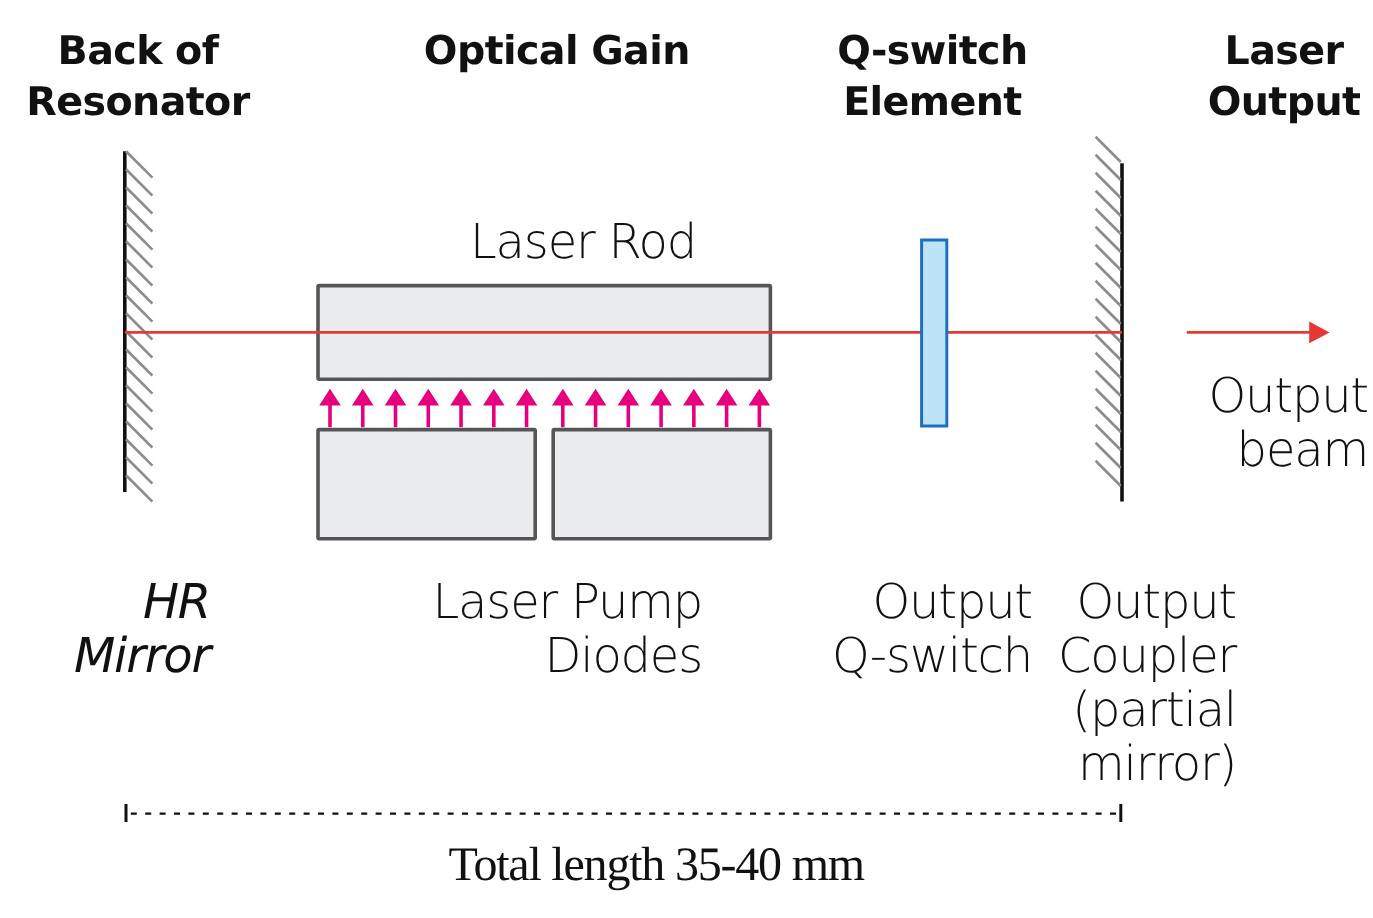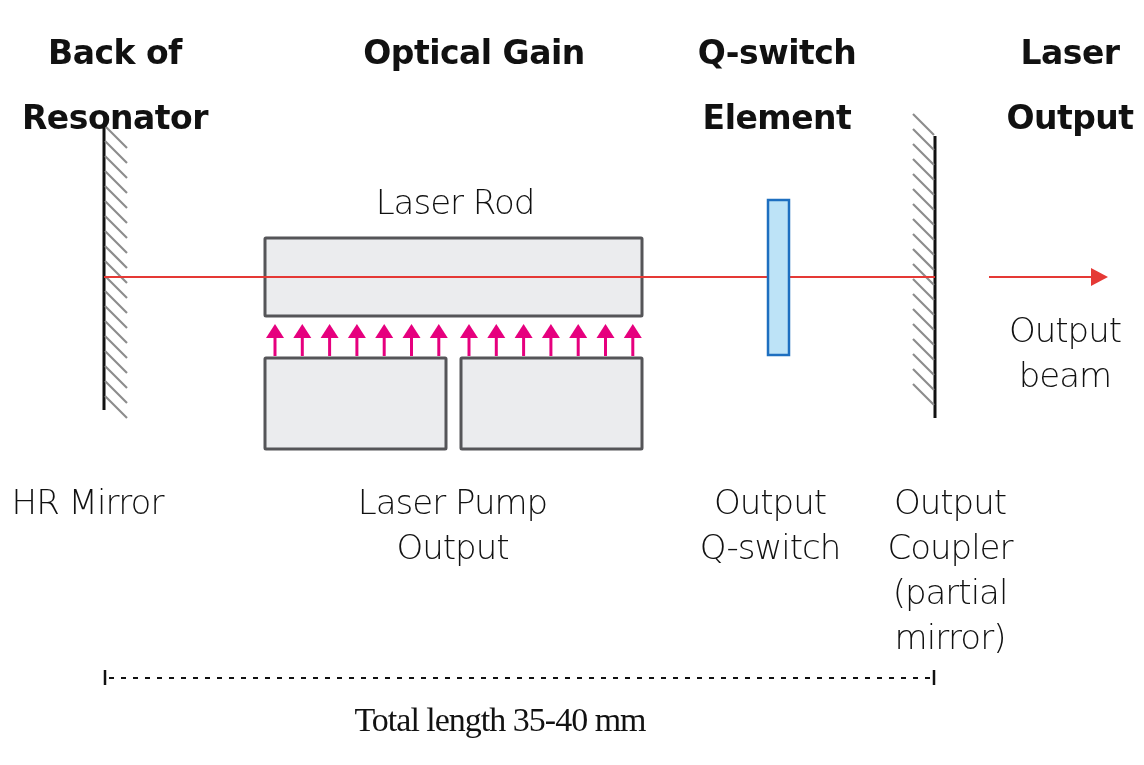--- a/index.html
+++ b/index.html
@@ -1,19 +1,19 @@
 <!DOCTYPE html>
 <html><head>
 <meta charset="utf-8">
 <style>
   html, body { margin:0; padding:0; background:#ffffff; }
   body { width:1144px; height:765px; position:relative; overflow:hidden; font-family:"DejaVu Sans", sans-serif; color:#111; }
   svg { position:absolute; left:0; top:0; }
-  .lbl { position:absolute; text-align:center; font-size:34px; line-height:45px; font-weight:300; white-space:pre-line; letter-spacing:-1px; }
-  .hdr { position:absolute; text-align:center; font-size:33px; line-height:65px; font-weight:bold; white-space:pre-line; letter-spacing:-0.5px; }
+  .lbl { position:absolute; text-align:right; font-size:40px; line-height:45px; font-weight:300; white-space:pre-line; letter-spacing:-1px; }
+  .hdr { position:absolute; text-align:center; font-size:33px; line-height:43px; font-weight:bold; white-space:pre-line; letter-spacing:-0.5px; }
 </style>
 </head>
 <body>
 
 <svg width="1144" height="765">
   <defs>
     <marker id="arrowhead" markerWidth="10" markerHeight="10" refX="0" refY="5" orient="auto" markerUnits="userSpaceOnUse">
       <path d="M0,0 L10,5 L0,10 z" fill="#e53935"></path>
     </marker>
   </defs>
@@ -143,31 +143,31 @@
 
   <g>
     <line x1="105" y1="670" x2="105" y2="685" stroke="#111" stroke-width="2.5"></line>
     <line x1="934" y1="670" x2="934" y2="685" stroke="#111" stroke-width="2.5"></line>
     <line x1="109" y1="678" x2="930" y2="678" stroke="#111" stroke-width="2" stroke-dasharray="5,7"></line>
   </g>
 </svg>
 
 <div class="hdr" style="left:0; top:20px; width:230px;">Back of
 Resonator</div>
-<div class="hdr" style="left:324px; top:20px; width:300px;">Optical Gain</div>
+<div class="hdr" style="left:314px; top:20px; width:300px;">Optical Gain</div>
 <div class="hdr" style="left:672px; top:20px; width:210px;">Q-switch
 Element</div>
 <div class="hdr" style="left:990px; top:20px; width:160px;">Laser
 Output</div>
 
 <div class="lbl" style="left:330px; top:180px; width:250px;">Laser Rod</div>
 <div class="lbl" style="left:990px; top:308px; width:150px;">Output
 beam</div>
-<div class="lbl" style="left:0px; top:480px; width:175px;">HR Mirror</div>
+<div class="lbl" style="left:0px; top:480px; width:175px;font-style:italic;">HR Mirror</div>
 <div class="lbl" style="left:320px; top:480px; width:265px;">Laser Pump
-Output</div>
+Diodes</div>
 <div class="lbl" style="left:680px; top:480px; width:180px;">Output
 Q-switch</div>
 <div class="lbl" style="left:870px; top:480px; width:160px;">Output
 Coupler
 (partial
 mirror)</div>
 <div class="lbl" style="left:280px; top:697px; width:440px;font-family:Liberation Serif, serif;">Total length 35-40 mm</div>
 
 </body></html>

